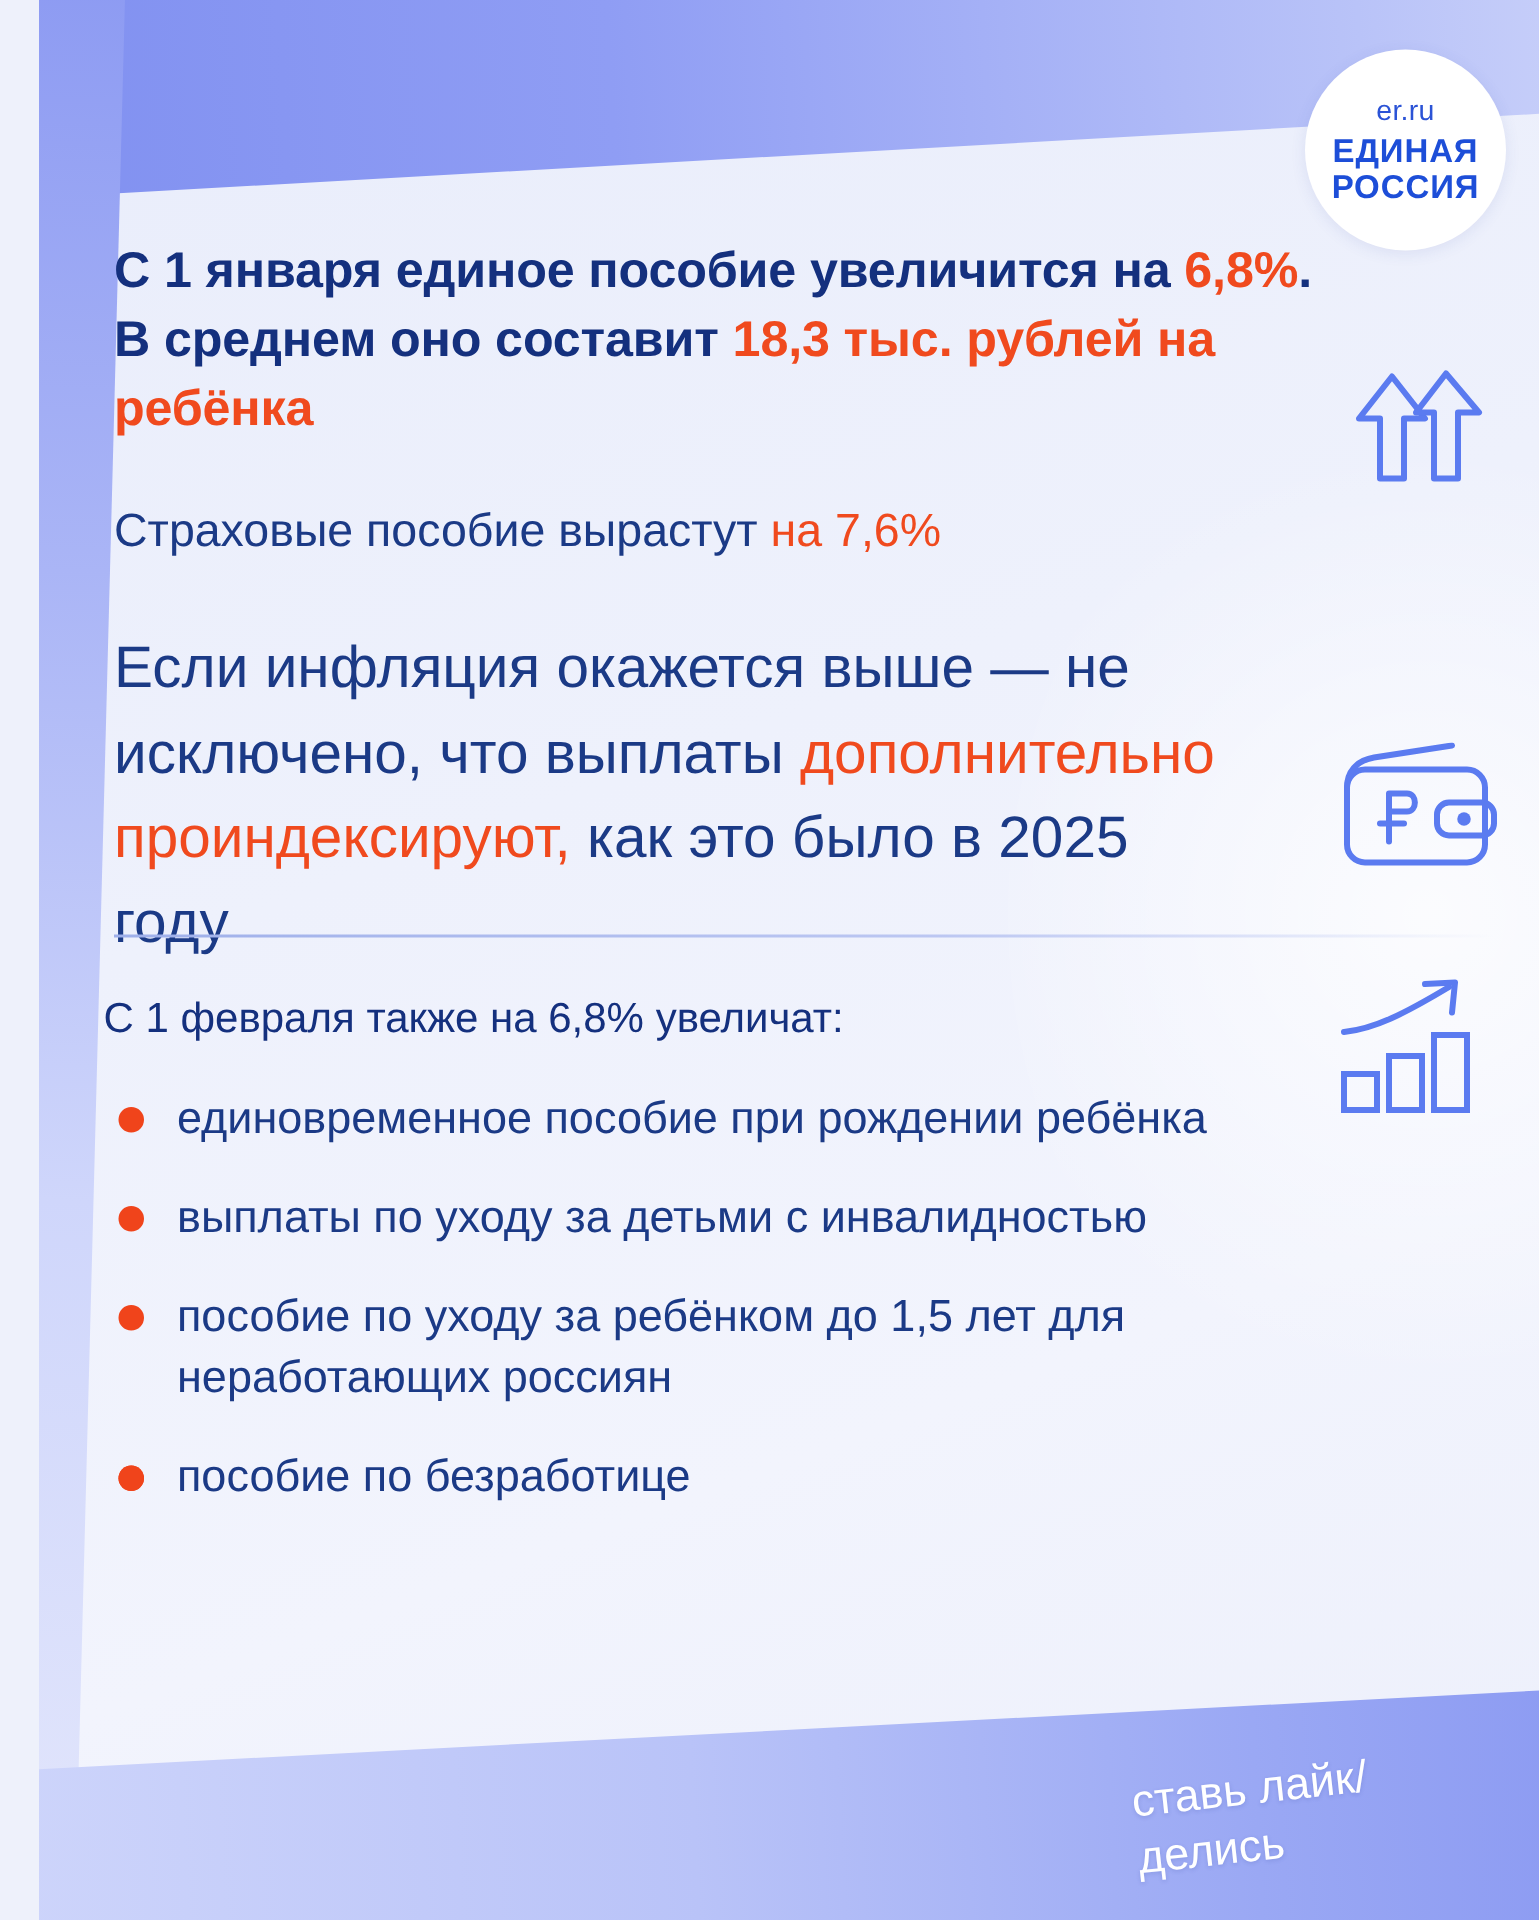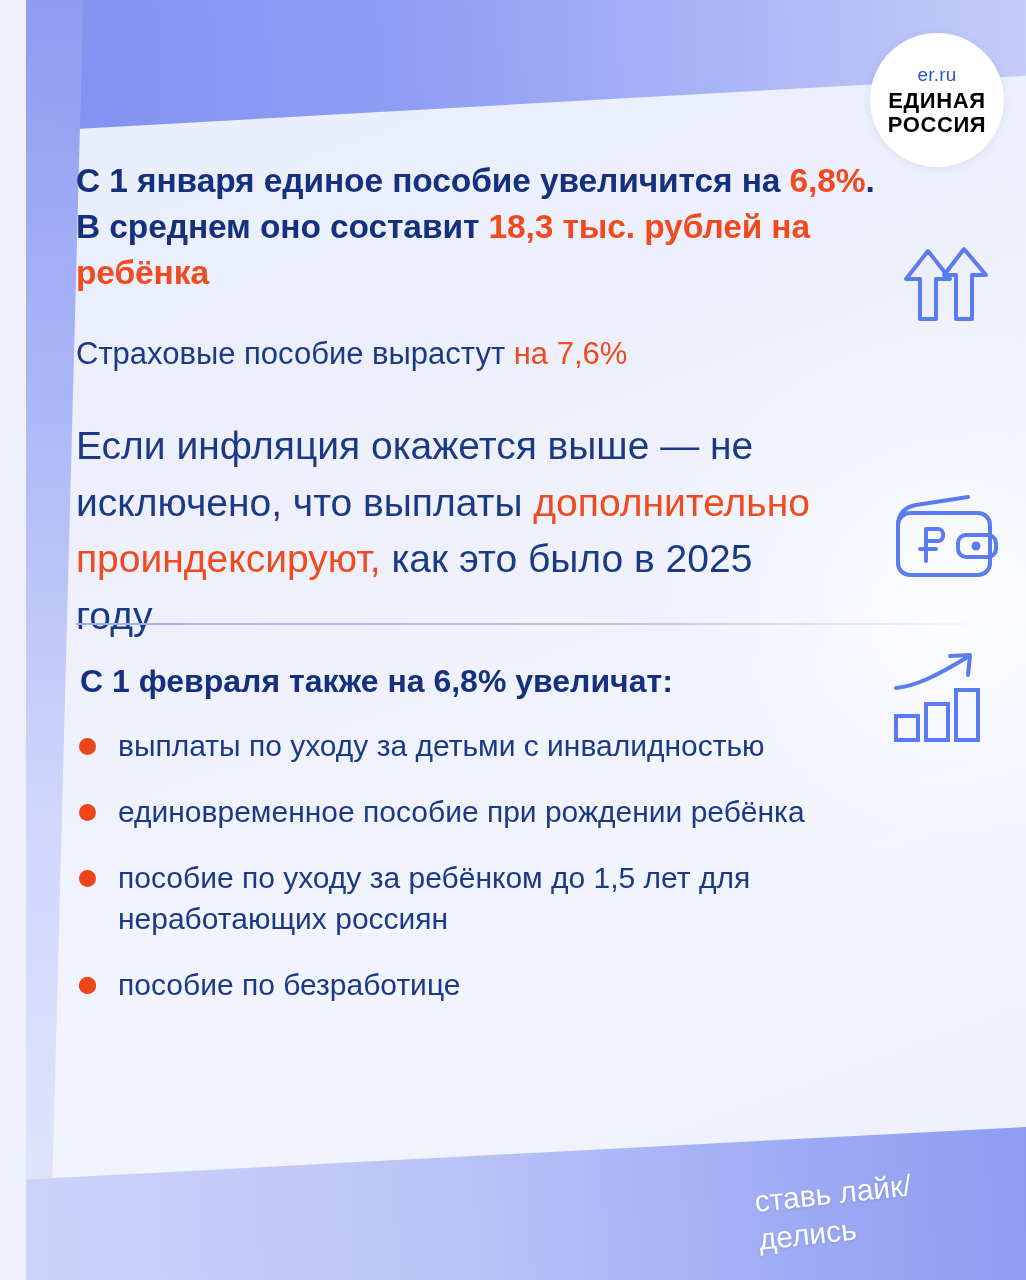--- a/index.html
+++ b/index.html
@@ -96,21 +96,21 @@
     box-shadow: 0 2px 10px rgba(60,80,170,0.10);
   }
   .logo-url {
     color: #2b53d6;
     font-size: 19px;
     font-weight: 400;
     letter-spacing: 0.2px;
     margin-bottom: 3px;
   }
   .logo-line1, .logo-line2 {
-    color: #000000;
+    color: #1d4ed8;
     font-weight: bold;
     font-size: 22px;
     letter-spacing: 0.6px;
     line-height: 1.08;
   }
 
   .headline {
     position: absolute;
     top: 158px;
     left: 50px;
@@ -152,24 +152,24 @@
     top: 623px;
     left: 50px;
     width: 920px;
     height: 2px;
     background: linear-gradient(90deg, #9fb0ea 0%, #bcc7f2 60%, rgba(240,242,253,0) 100%);
   }
 
   .subhead {
     position: absolute;
     top: 661px;
-    left: 54px;
+    left: 43px;
     width: 780px;
-    font-size: 32px;
-    font-weight: bold;
+    font-size: 28px;
+    font-weight: normal;
     color: #14307e;
     line-height: 1.3;
   }
 
   .bullets {
     position: absolute;
     top: 725px;
     left: 50px;
     width: 830px;
     list-style: none;
@@ -261,22 +261,22 @@
 
   <div class="para-inflation">
     <span>Если инфляция окажется выше — не исключено, что выплаты </span><span class="accent">дополнительно проиндексируют,</span><span> как это было в 2025 году</span>
   </div>
 
   <div class="divider"></div>
 
   <div class="subhead">С 1 февраля также на 6,8% увеличат:</div>
 
   <ul class="bullets">
+    <li><span class="dot"></span><span>единовременное пособие при рождении ребёнка</span></li>
     <li><span class="dot"></span><span>выплаты по уходу за детьми с инвалидностью</span></li>
-    <li><span class="dot"></span><span>единовременное пособие при рождении ребёнка</span></li>
     <li><span class="dot"></span><span>пособие по уходу за ребёнком до 1,5 лет для неработающих россиян</span></li>
     <li><span class="dot"></span></li>
     <li><span class="dot"></span><span>пособие по безработице</span></li>
   </ul>
 
   <div class="icon-arrows">
     <svg width="96" height="78" viewBox="0 0 96 78" fill="none">
       <path d="M22 74 L22 34 L8 34 L30 6 L52 34 L38 34 L38 74 Z" stroke="#5b7bf0" stroke-width="4" stroke-linejoin="round" fill="none"></path>
       <path d="M58 74 L58 30 L46 30 L66 4 L88 30 L74 30 L74 74 Z" stroke="#5b7bf0" stroke-width="4" stroke-linejoin="round" fill="none"></path>
     </svg>

